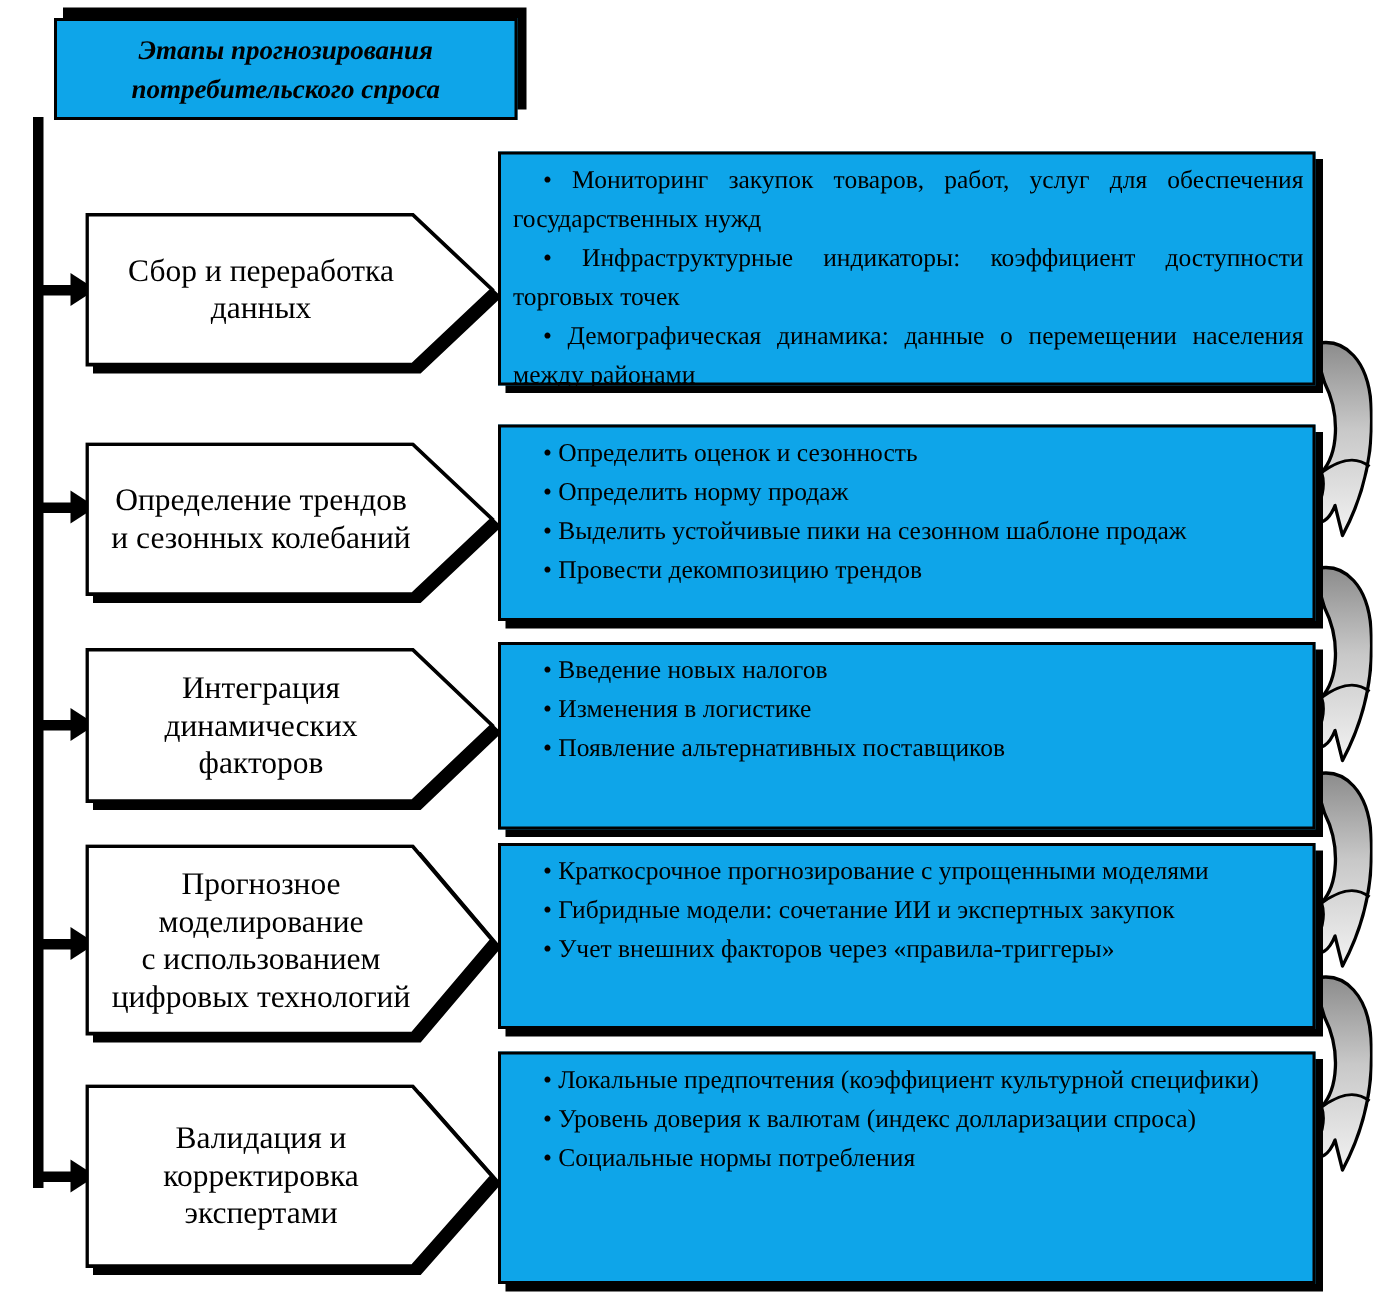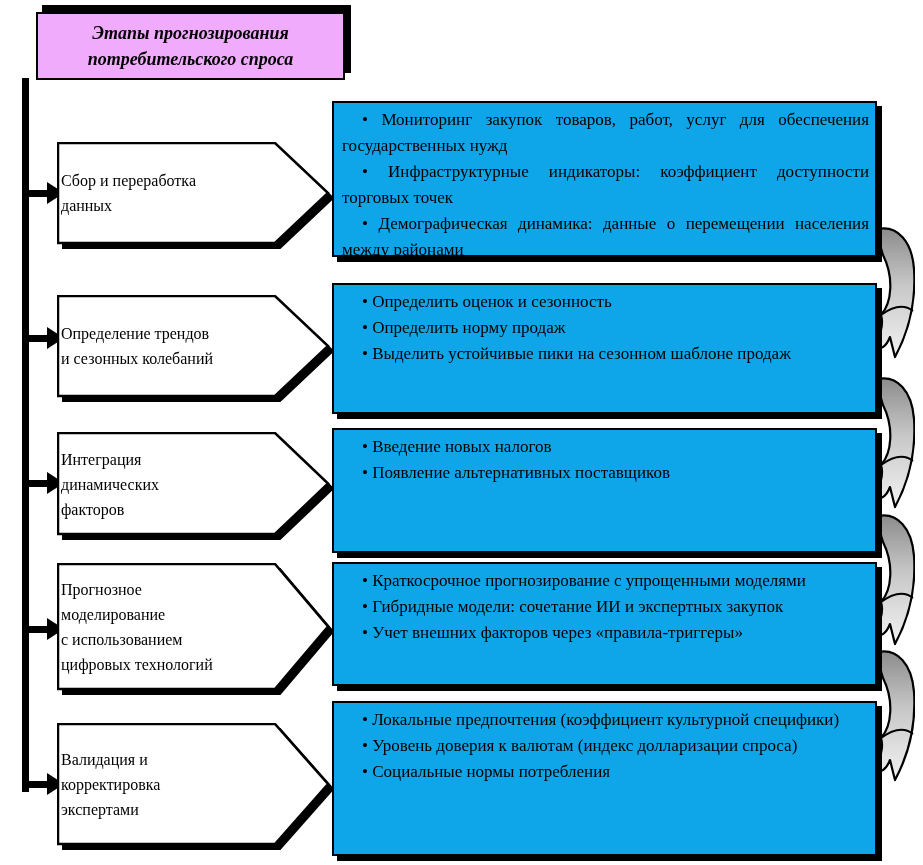--- a/index.html
+++ b/index.html
@@ -26,21 +26,21 @@
   .flow-arrow .head {
     position:absolute; left:25px; top:0; width:0; height:0;
     border-top:11px solid transparent; border-bottom:11px solid transparent;
     border-left:17px solid #000;
   }
   
   .stage { position:absolute; left:57px; width:280px; }
   .stage svg { position:absolute; left:0; top:0; }
   .stage-label {
     position:absolute; left:4px; width:226px; top:50%; transform:translateY(-50%);
-    font-size:16px; line-height:25px; white-space:pre-line;
+    text-align:center; font-size:21px; line-height:25px; white-space:pre-line;
   }
   
   .detail {
     position:absolute; left:332px; width:545px; background:#0ea5e9;
     border:2px solid #000; box-shadow:5px 5px 0 #000;
     box-sizing:border-box; padding:4px 6px 0 8px; z-index:2;
   }
   .bullet-item {
     font-size:17px; line-height:26px; text-align:justify; text-indent:20px;
   }
@@ -55,21 +55,21 @@
   <svg width="0" height="0" style="position:absolute" aria-hidden="true">
     <defs>
       <linearGradient id="arcGrad" x1="0" y1="0" x2="0" y2="1">
         <stop class="grad-dark" offset="0" stop-color="#8c8c8c"></stop>
         <stop class="grad-mid" offset="0.45" stop-color="#c8c8c8"></stop>
         <stop class="grad-light" offset="1" stop-color="#f2f2f2"></stop>
       </linearGradient>
     </defs>
   </svg>
 
-  <div class="title-box" style="background: #f0abfc;">
+  <div class="title-box" style="background: #0ea5e9;">
     <div class="title-text">Этапы прогнозирования
 потребительского спроса</div>
   </div>
 
   <div class="rail"></div>
 
   <div class="flow-arrow" style="top:182px">
       <span class="bar"></span>
       <span class="head"></span>
     </div>
@@ -141,23 +141,25 @@
 
   <div class="detail" style="top:101px; height:156px">
       <div class="bullet-item">• Мониторинг закупок товаров, работ, услуг для обеспечения государственных нужд</div>
       <div class="bullet-item">• Инфраструктурные индикаторы: коэффициент доступности торговых точек</div>
       <div class="bullet-item">• Демографическая динамика: данные о перемещении населения между районами</div>
     </div>
   <div class="detail" style="top:283px; height:131px">
       <div class="bullet-item">• Определить оценок и сезонность</div>
       <div class="bullet-item">• Определить норму продаж</div>
       <div class="bullet-item">• Выделить устойчивые пики на сезонном шаблоне продаж</div>
+      <div class="bullet-item">• Провести декомпозицию трендов</div>
     </div>
   <div class="detail" style="top:428px; height:125px">
       <div class="bullet-item">• Введение новых налогов</div>
+      <div class="bullet-item">• Изменения в логистике</div>
       <div class="bullet-item">• Появление альтернативных поставщиков</div>
     </div>
   <div class="detail" style="top:562px; height:124px">
       <div class="bullet-item">• Краткосрочное прогнозирование с упрощенными моделями</div>
       <div class="bullet-item">• Гибридные модели: сочетание ИИ и экспертных закупок</div>
       <div class="bullet-item">• Учет внешних факторов через «правила-триггеры»</div>
     </div>
   <div class="detail" style="top:701px; height:155px">
       <div class="bullet-item">• Локальные предпочтения (коэффициент культурной специфики)</div>
       <div class="bullet-item">• Уровень доверия к валютам (индекс долларизации спроса)</div>

